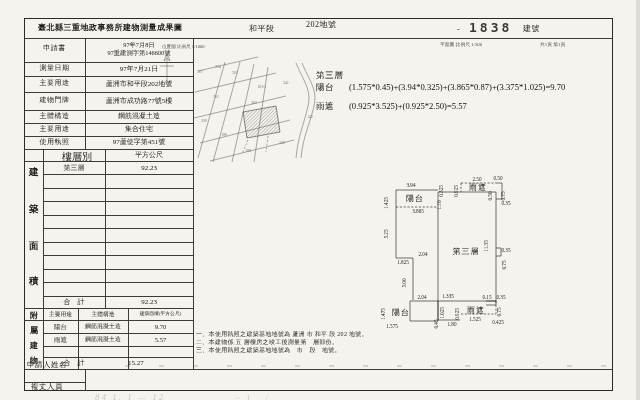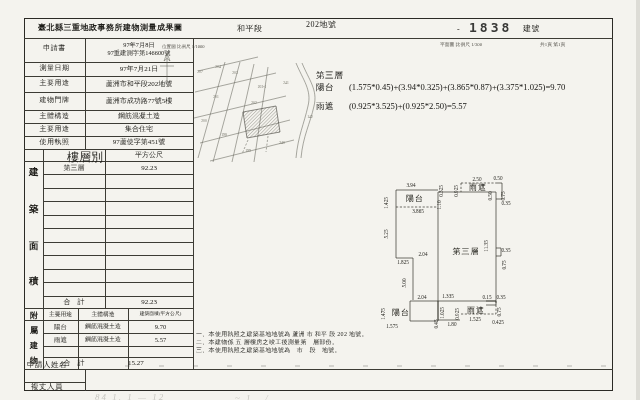--- a/index.html
+++ b/index.html
@@ -45,21 +45,21 @@
   text.scaletext{font-family:"Liberation Serif",serif;font-size:4.6px;fill:#514f48}
 </style>
 </head>
 <body>
 
 <div id="page">
 
   <div class="frame"></div>
 
   <span class="t title" style="left:38px;top:23px">臺北縣三重地政事務所建物測量成果圖</span>
-  <span class="t hdr" style="left:237px;top:24px">和平段</span>
+  <span class="t hdr" style="left:249px;top:24px">和平段</span>
   <span class="t hdr" style="left:306px;top:20px">202地號</span>
   <span class="t hdr" style="left:457px;top:25px">-</span>
   <span class="t bno" style="left:469px;top:21px">1838</span>
   <span class="t hdr" style="left:523px;top:24px">建號</span>
   <span class="t" style="left:440px;top:42px;font-size:4.8px;color:#514f48">平面圖 比例尺 1/300</span>
   <span class="t" style="left:540px;top:42px;font-size:4.8px;color:#514f48">共1頁 第1頁</span>
 
   <div class="hl" style="left:24px;top:38px;width:589px"></div>
   <div class="hl" style="left:24px;top:62px;width:169px"></div>
   <div class="hl" style="left:24px;top:76px;width:169px"></div>
@@ -103,21 +103,21 @@
   <span class="t tv" style="top:80px">蘆洲市和平段202地號</span>
   <span class="t tl" style="top:96px">建物門牌</span>
   <span class="t tv" style="top:97px">蘆洲市成功路77號5樓</span>
   <span class="t tl" style="top:112px">主體構造</span>
   <span class="t tv" style="top:112px">鋼筋混凝土造</span>
   <span class="t tl" style="top:125px">主要用途</span>
   <span class="t tv" style="top:125px">集合住宅</span>
   <span class="t tl" style="top:138px">使用執照</span>
   <span class="t tv" style="top:138px">97蘆使字第451號</span>
 
-  <span class="t" style="left:54px;top:151px;width:62px;text-align:center;font-size:12px">樓層別</span>
+  <span class="t" style="left:30px;top:151px;width:62px;text-align:right;font-size:10px">樓層別</span>
   <span class="t" style="left:105px;top:151px;width:88px;text-align:center;font-size:7px">平方公尺</span>
   <span class="t" style="left:43px;top:164px;width:62px;text-align:center;font-size:7px">第三層</span>
   <span class="t" style="left:105px;top:164px;width:88px;text-align:center;font-size:7px">92.23</span>
   <span class="t" style="left:43px;top:298px;width:62px;text-align:center;font-size:7px">合　計</span>
   <span class="t" style="left:105px;top:298px;width:88px;text-align:center;font-size:7px">92.23</span>
   <span class="vchar" style="left:29px;top:166px">建</span>
   <span class="vchar" style="left:29px;top:203px">築</span>
   <span class="vchar" style="left:29px;top:240px">面</span>
   <span class="vchar" style="left:29px;top:275px">積</span>
 

